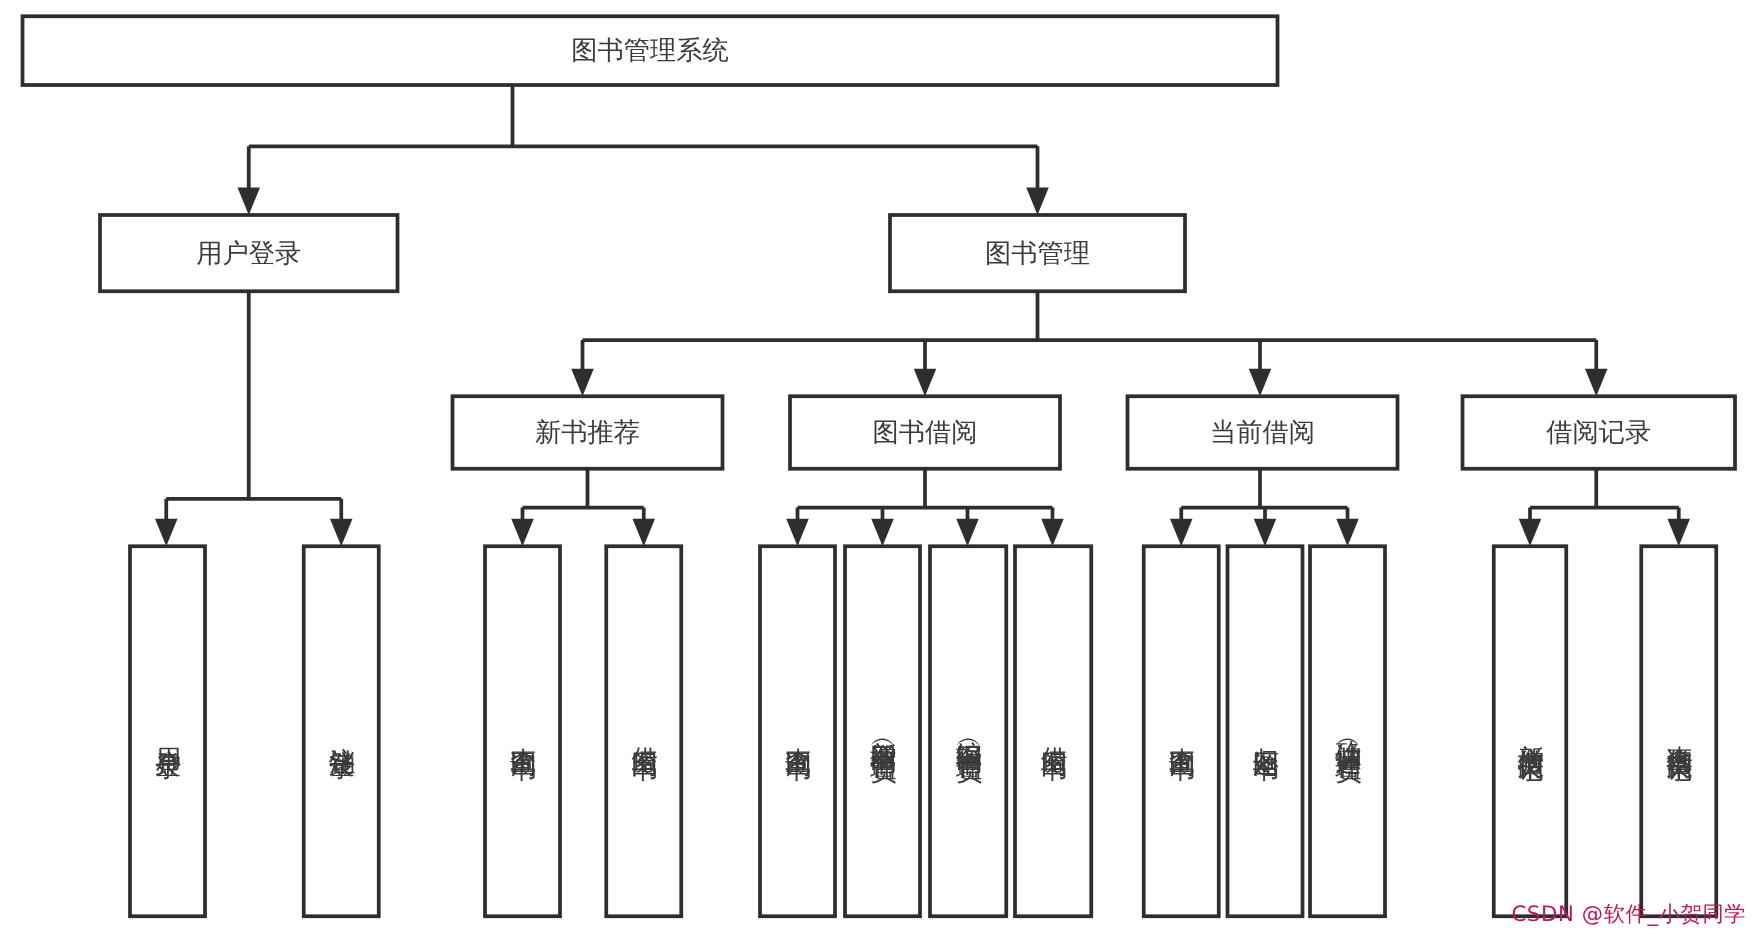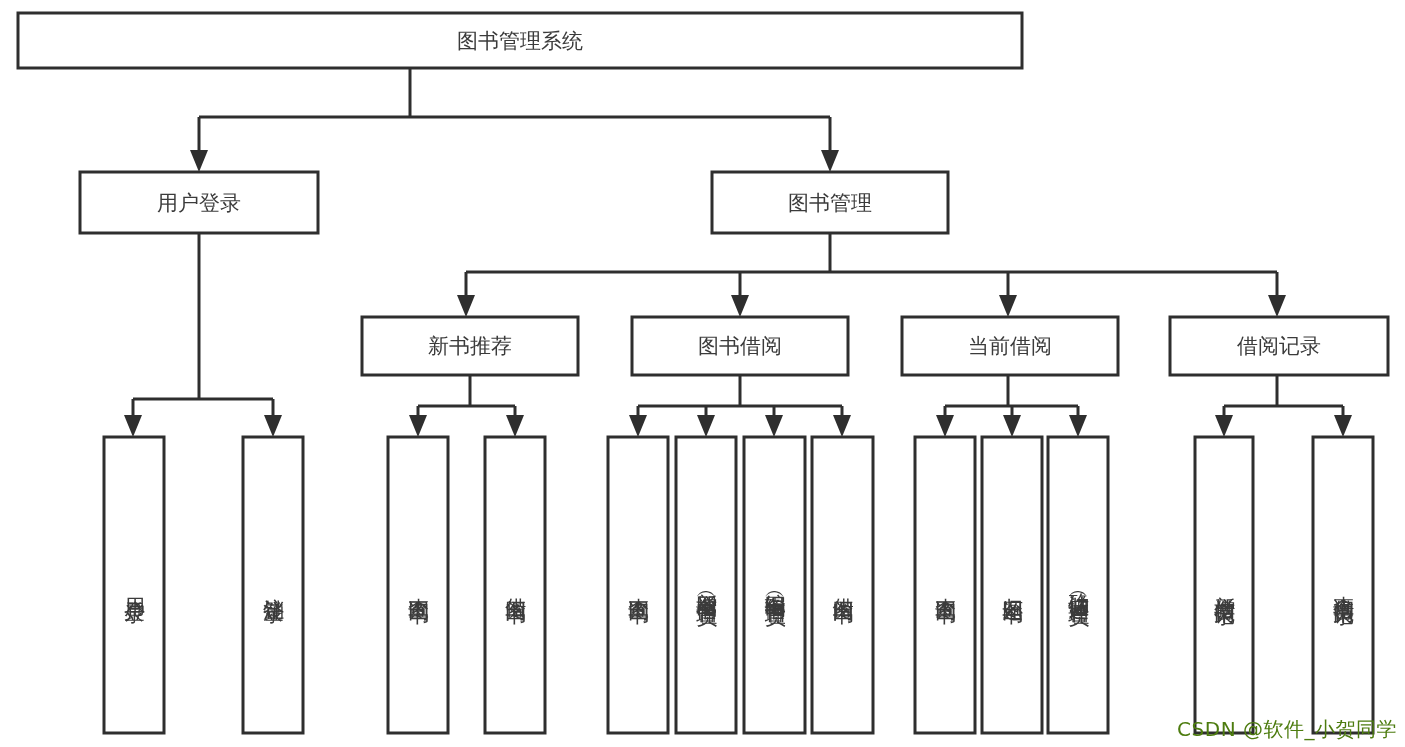--- a/index.html
+++ b/index.html
@@ -64,22 +64,22 @@
     pointer-events: none;
     display: flex;
     align-items: center;
     justify-content: center;
   }
   .watermark {
     position: absolute;
     right: 8px;
     bottom: 4px;
     font-family: "DejaVu Sans", "Liberation Sans", sans-serif;
-    font-size: 20px;
-    color: #4d7c0f;
+    font-size: 17px;
+    color: #be185d;
     white-space: nowrap;
     letter-spacing: 0.5px;
   }
 </style>
 </head>
 <body>
 
 <div id="diagram-root">
 
   <svg class="diagram-canvas" viewBox="0 0 1405 747" xmlns="http://www.w3.org/2000/svg">

